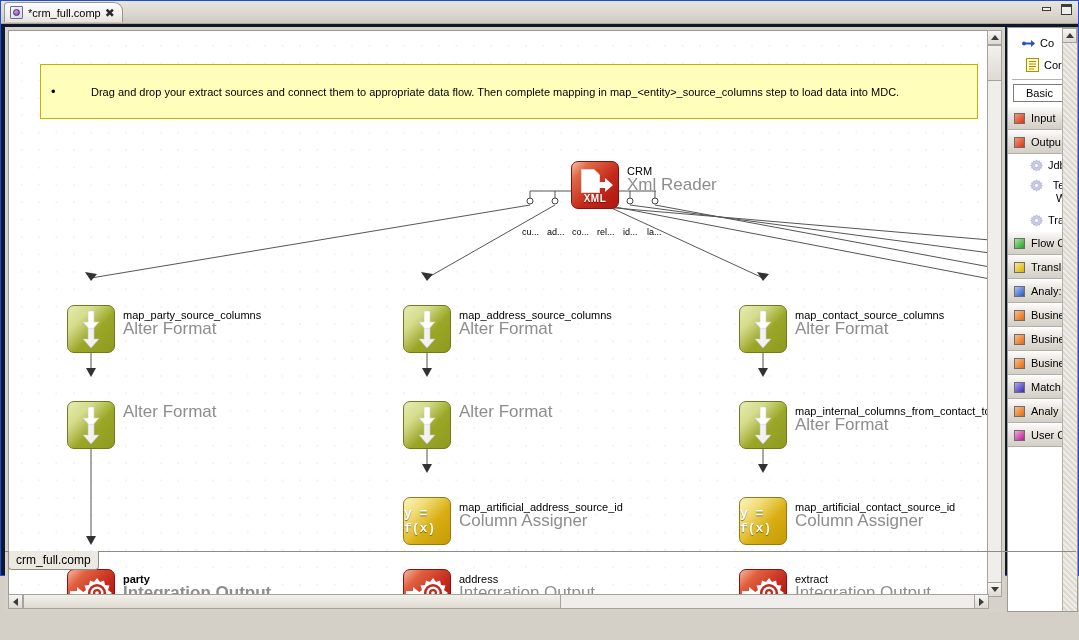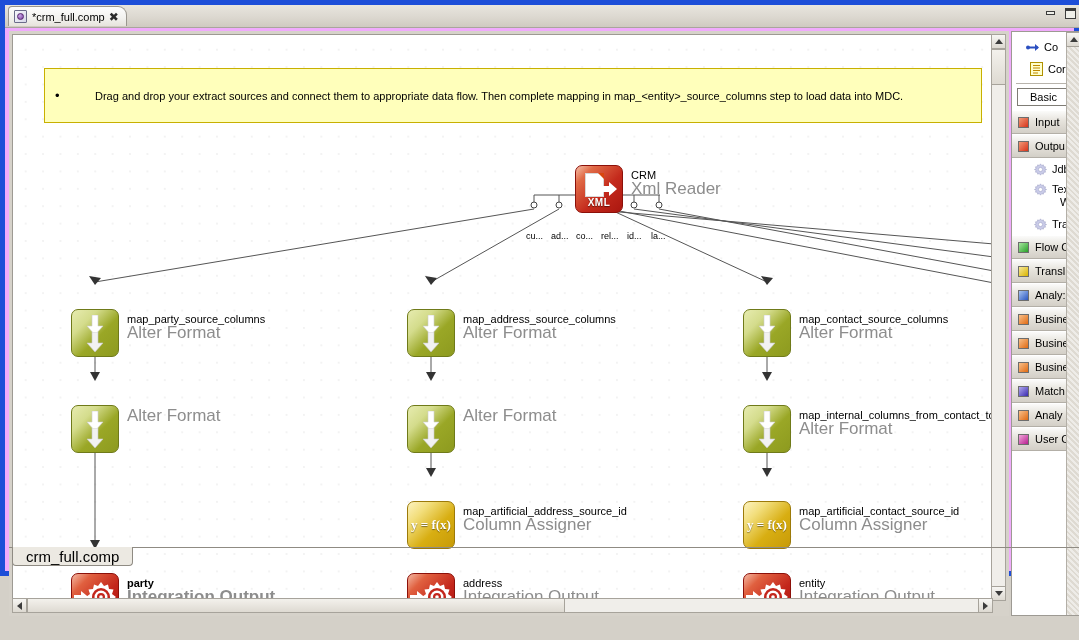--- a/index.html
+++ b/index.html
@@ -4,23 +4,23 @@
 <style>
   html,body{margin:0;padding:0;}
   body{
     width:1079px;height:640px;overflow:hidden;
     font-family:"Liberation Sans","DejaVu Sans",sans-serif;
     font-size:11px;color:#000;
     background:#d4d0c8;
   }
   .window{
     position:absolute;left:0;top:0;width:1079px;height:576px;
-    background:#f0abfc;
+    background:#0f172a;
     box-sizing:border-box;
-    border:5px solid #1d4ed8;
+    border:1px solid #1d4ed8;
   }
   
   .titlebar{
     position:absolute;left:0;top:0;width:1077px;height:22px;
     background:linear-gradient(to bottom,#e8e5de 0%,#dcd8d0 55%,#cfcac1 100%);
     border-bottom:1px solid #a9a59d;
   }
   .edtab{
     position:absolute;left:3px;top:1px;height:20px;
     display:flex;align-items:center;gap:4px;
@@ -106,21 +106,21 @@
   }
   
   .ic-yellow{
     background:linear-gradient(135deg,#fdf3c0 0%,#f2de7c 25%,#d8ae12 60%,#c79a07 100%);
     border:1px solid #9c7a09;
   }
   .fx{
     position:absolute;left:0;top:0;width:100%;height:100%;
     display:flex;align-items:center;justify-content:center;
     color:#ffffff;font-size:13px;font-weight:bold;
-    font-family:Liberation Serif, serif;
+    font-family:Liberation Mono, monospace;
     text-shadow:0 1px 1px rgba(0,0,0,.45);
   }
   
   .ic-red{
     background:linear-gradient(135deg,#f4b9a4 0%,#e0603f 22%,#c3261b 60%,#a81510 100%);
     border:1px solid #8c1009;
   }
   
   .ic-xml{
     background:linear-gradient(135deg,#f6c1ab 0%,#e06a46 20%,#c42a1c 58%,#ab1710 100%);
@@ -167,21 +167,21 @@
   }
   .tri{width:0;height:0;}
   
   .palette{
     position:absolute;left:1006px;top:26px;width:71px;height:585px;
     background:#ffffff;border:1px solid #9d9a93;box-sizing:border-box;
     overflow:hidden;
   }
   .pal-item{
     position:relative;height:22px;display:flex;align-items:center;gap:5px;
-    padding-left:14px;white-space:nowrap;font-size:11px;cursor:pointer;
+    padding-left:14px;white-space:nowrap;font-size:11px;cursor:pointer;text-align:right;
   }
   .pal-item.indent{padding-left:22px;}
   .pal-drawer{
     position:relative;height:22px;display:flex;align-items:center;gap:6px;
     padding-left:6px;white-space:nowrap;font-size:11px;cursor:pointer;
     background:linear-gradient(to bottom,#fbfbfa 0%,#e6e3dc 45%,#d3cfc7 100%);
     border-top:1px solid #ffffff;border-bottom:1px solid #b3afa7;
   }
   .sw{width:11px;height:11px;border:1px solid #6d6d6d;box-sizing:border-box;flex:0 0 auto;}
   .pal-sep{height:1px;background:#b8b4ac;margin:3px 4px;}
@@ -201,25 +201,25 @@
     border:1px solid #a7a39b;box-sizing:border-box;
     display:flex;align-items:center;justify-content:center;cursor:pointer;
   }
   .gear-pal{width:13px;height:13px;flex:0 0 auto;}
   
   .bottombar{
     position:absolute;left:4px;bottom:4px;width:1071px;height:20px;
   }
   .btab{
     position:absolute;left:3px;top:0;height:19px;
-    display:flex;align-items:center;padding:0 13px;
+    display:flex;align-items:center;padding:0 7px;
     background:#ece9e2;
     border:1px solid #8f8b83;border-top:none;
     border-radius:0 0 4px 4px;
-    font-size:15px;box-sizing:border-box;cursor:pointer;
+    font-size:12px;box-sizing:border-box;cursor:pointer;
   }
   .btab-line{
     position:absolute;left:0;top:0;width:100%;height:1px;background:#8f8b83;
   }
 </style>
 </head>
 <body>
 
 <div class="window">
 
@@ -497,21 +497,21 @@
             <g fill="#ffffff">
               <path d="M16 1 L19 5 L23 3.5 L24 8 L28.5 8.5 L27 13 L31 16 L27 19 L28.5 23.5 L24 24 L23 28.5 L19 27 L16 31 L13 27 L9 28.5 L8 24 L3.5 23.5 L5 19 L1 16 L5 13 L3.5 8.5 L8 8 L9 3.5 L13 5 Z"></path>
             </g>
             <circle cx="16" cy="16" r="9" fill="#c3261b"></circle>
             <circle cx="16" cy="16" r="6.5" fill="#ffffff"></circle>
             <circle cx="16" cy="16" r="4" fill="#c3261b"></circle>
             <circle cx="16" cy="16" r="1.8" fill="#ffffff"></circle>
           </svg>
         </div>
         <div class="node-labels">
-          <div class="node-title">entity</div>
+          <div class="node-title">extract</div>
           <div class="node-sub">Integration Output</div>
         </div>
       </div>
 
     </div>
 
     <div class="vscroll">
       <div class="sb-btn" style="left:-1px;top:-1px;width:15px;height:15px;">
         <span class="tri" style="border-left:4px solid transparent;border-right:4px solid transparent;border-bottom:5px solid #3c3c3c;"></span>
       </div>

